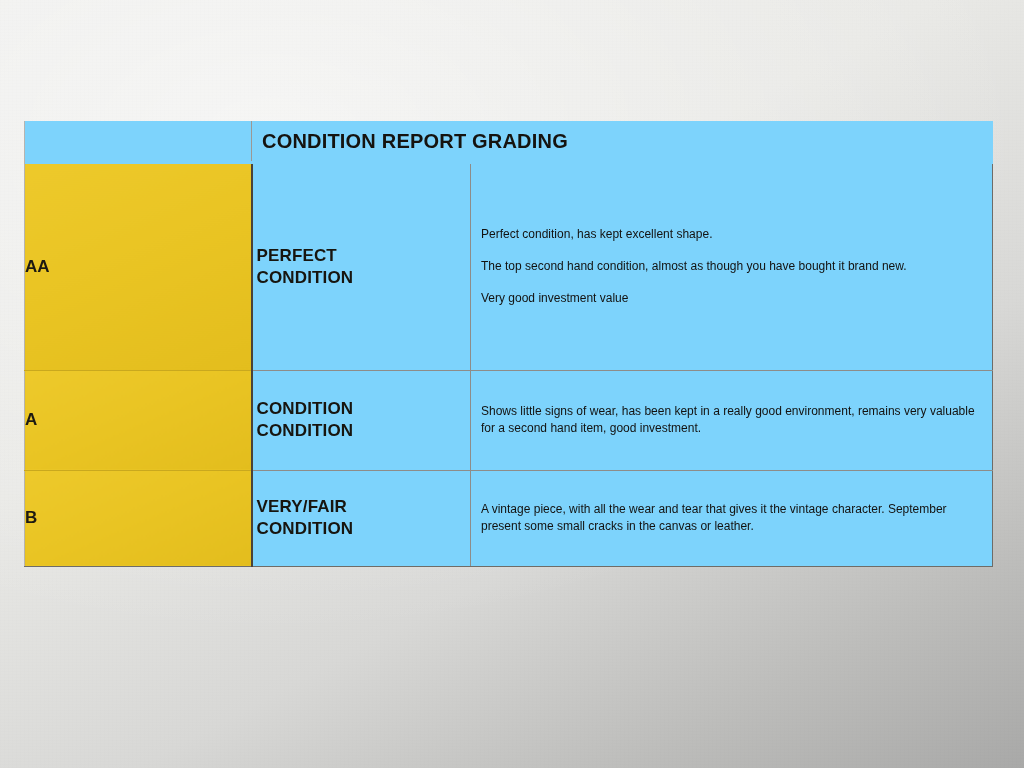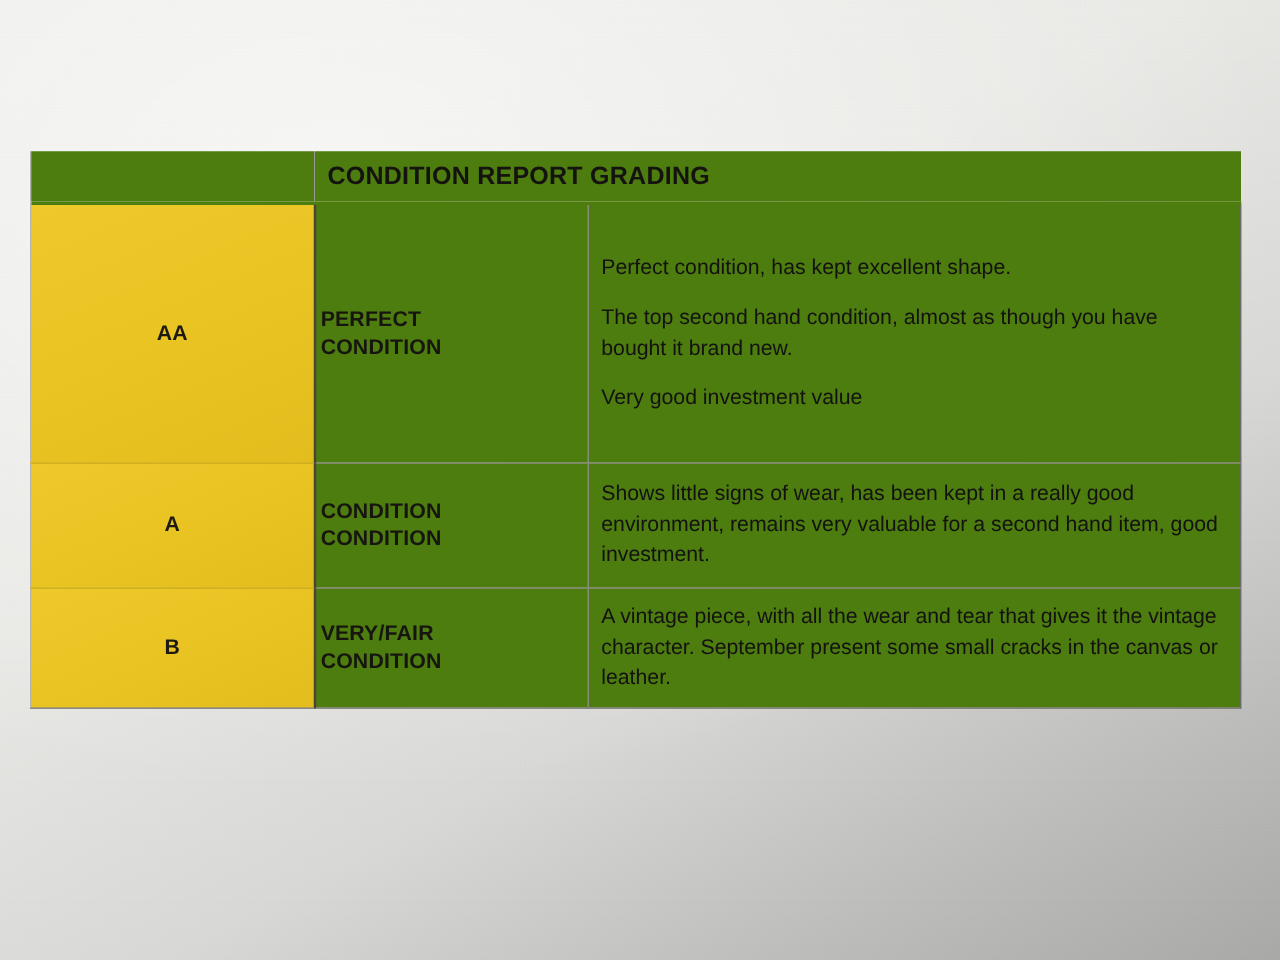--- a/index.html
+++ b/index.html
@@ -41,21 +41,21 @@
     position: absolute;
     left: 24px;
     top: 121px;
     width: 968px;
     border-collapse: collapse;
     table-layout: fixed;
   }
 
   #grading-table td {
     vertical-align: middle;
-    background: #4d7c0f;
+    background: #7dd3fc;
   }
 
   .header-band {
     background: #b4b1ad;
     height: 40px;
     padding: 0;
     position: relative;
   }
 
   .header-band.left-stub {
@@ -74,42 +74,41 @@
 
   .header-rule td {
     padding: 0;
     height: 3px;
     background: #25211c;
   }
 
   .grade-cell {
     background: #ebc626 !important;
     background-image: linear-gradient(157deg, #edc92b 0%, #e9c423 48%, #e3bd1d 100%) !important;
-    text-align: center;
     font-size: 17px;
     font-weight: bold;
     color: #1d1a12;
     border-right: 2px solid #4a4338;
     border-bottom: 1px solid #c9a81e;
   }
 
   .label-cell {
     text-align: left;
     font-size: 17px;
     font-weight: bold;
     color: #17150f;
     line-height: 1.3;
     letter-spacing: 0.15px;
     border-right: 1px solid #8e8c88;
     border-bottom: 1px solid #8e8c88;
     padding: 6px 4px;
   }
 
   .desc-cell {
-    font-size: 17px;
+    font-size: 12px;
     color: #131210;
     line-height: 1.45;
     padding: 8px 12px 8px 10px;
     border-bottom: 1px solid #8e8c88;
     border-right: 1px solid #6e6c68;
   }
 
   .desc-cell p { margin: 0; }
   .desc-cell p + p { margin-top: 15px; }
 

